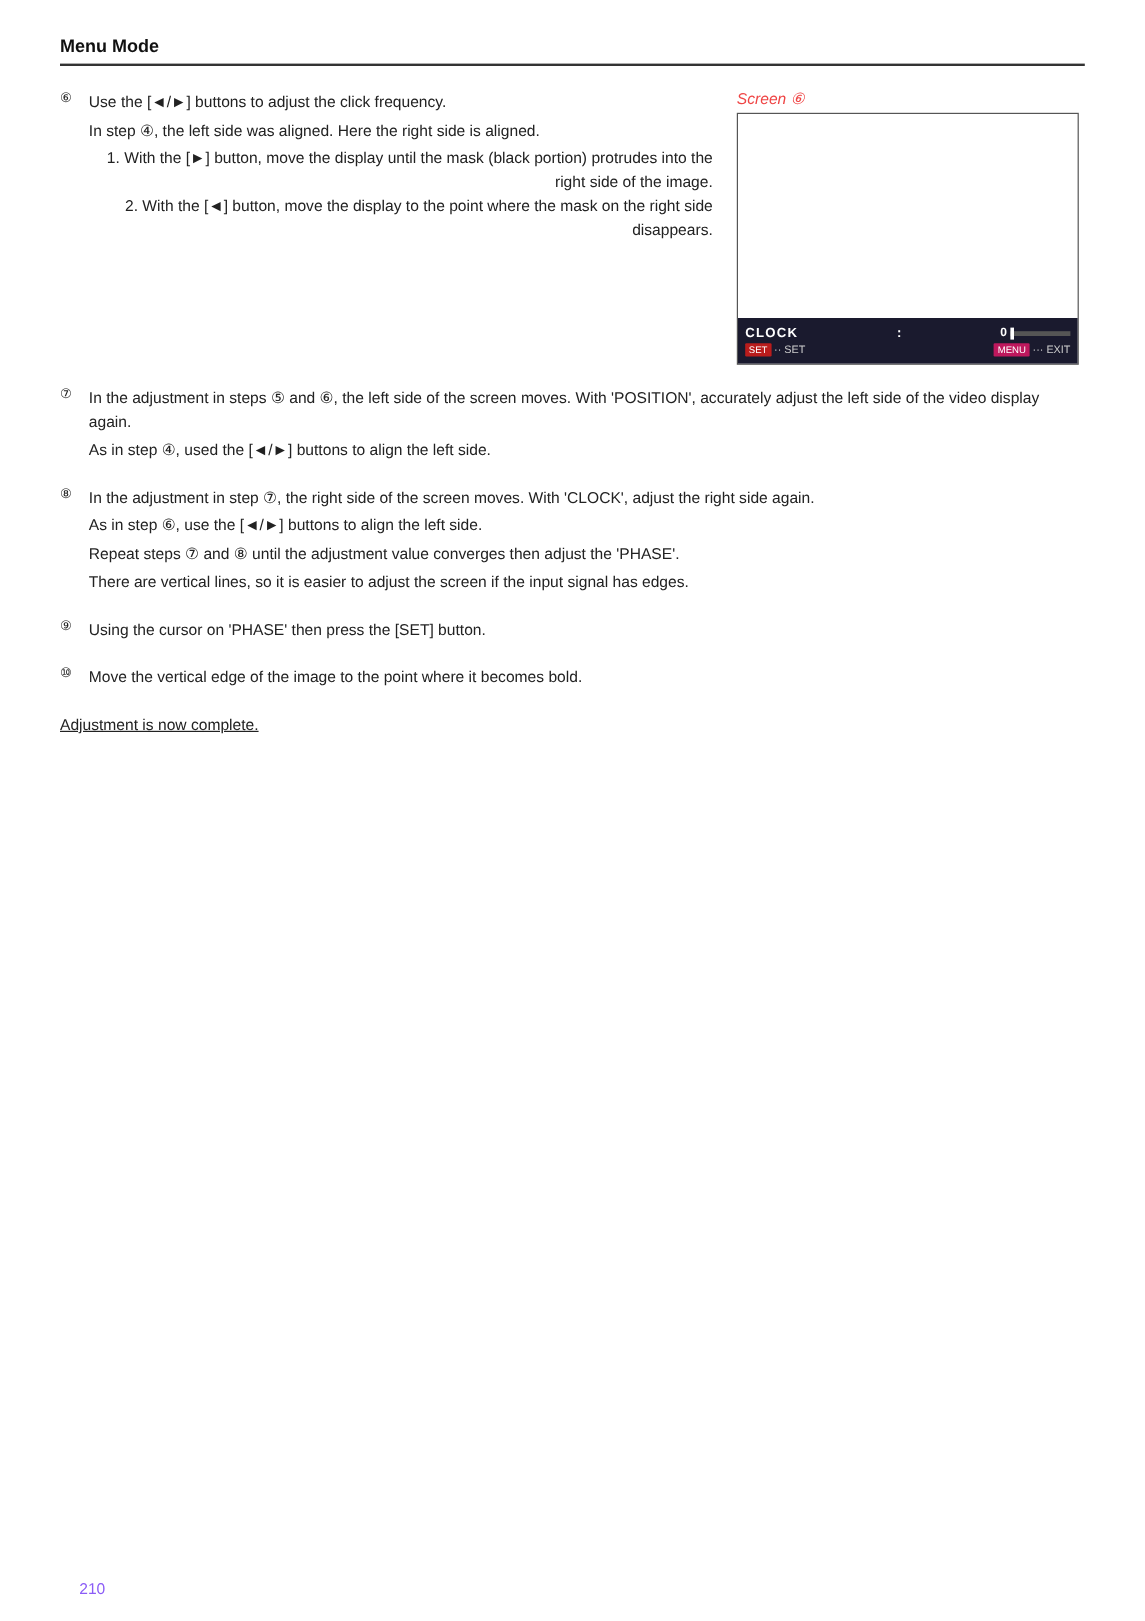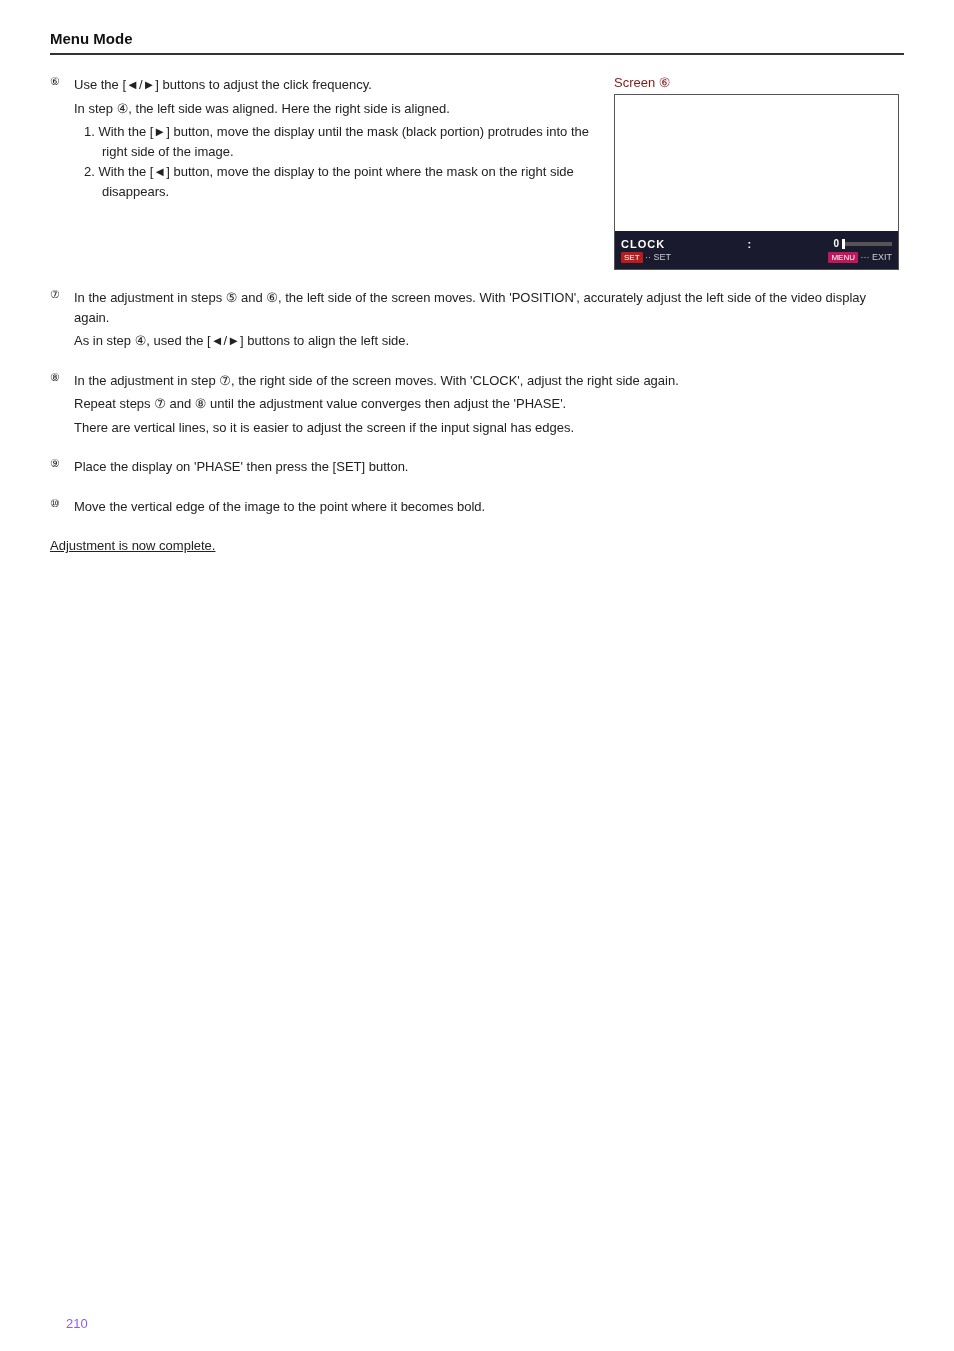--- a/index.html
+++ b/index.html
@@ -66,41 +66,42 @@
       font-family: Arial, sans-serif;
     }
     .section-body {
       flex: 1;
     }
     .section-body p {
       line-height: 1.5;
       margin-bottom: 4px;
     }
     .section-body .sub-list {
-      margin-left: 10px;
       list-style: none;
+      text-align: right;
     }
     .section-body .sub-list li {
       line-height: 1.55;
       text-indent: -18px;
       padding-left: 18px;
     }
 
     
     .screen-box {
       border: 1.5px solid #555;
       width: 285px;
-      height: 176px;
+      height: 210px;
       position: relative;
       background: #fff;
     }
     .screen-label {
       font-size: 13px;
       margin-bottom: 4px;
-      color: #7f1d1d;
+      color: #ef4444;
+      font-style: italic;
     }
 
     
     .osd-bar {
       position: absolute;
       bottom: 0;
       left: 0;
       right: 0;
       height: 38px;
       background: #1a1a2e;
@@ -250,29 +251,30 @@
       <div class="section-body">
         <p>In the adjustment in steps ⑤ and ⑥, the left side of the screen moves. With 'POSITION', accurately adjust the left side of the video display again.</p>
         <p>As in step ④, used the [◄/►] buttons to align the left side.</p>
       </div>
     </div>
 
     <div class="section">
       <span class="section-num circ">⑧</span>
       <div class="section-body">
         <p>In the adjustment in step ⑦, the right side of the screen moves. With 'CLOCK', adjust the right side again.</p>
+        <p>As in step ⑥, use the [◄/►] buttons to align the left side.</p>
         <p>Repeat steps ⑦ and ⑧ until the adjustment value converges then adjust the 'PHASE'.</p>
         <p>There are vertical lines, so it is easier to adjust the screen if the input signal has edges.</p>
       </div>
     </div>
 
     <div class="section">
       <span class="section-num circ">⑨</span>
       <div class="section-body">
-        <p>Place the display on 'PHASE' then press the [SET] button.</p>
+        <p>Using the cursor on 'PHASE' then press the [SET] button.</p>
       </div>
     </div>
 
     <div class="section">
       <span class="section-num circ">⑩</span>
       <div class="section-body">
         <p>Move the vertical edge of the image to the point where it becomes bold.</p>
       </div>
     </div>
 

